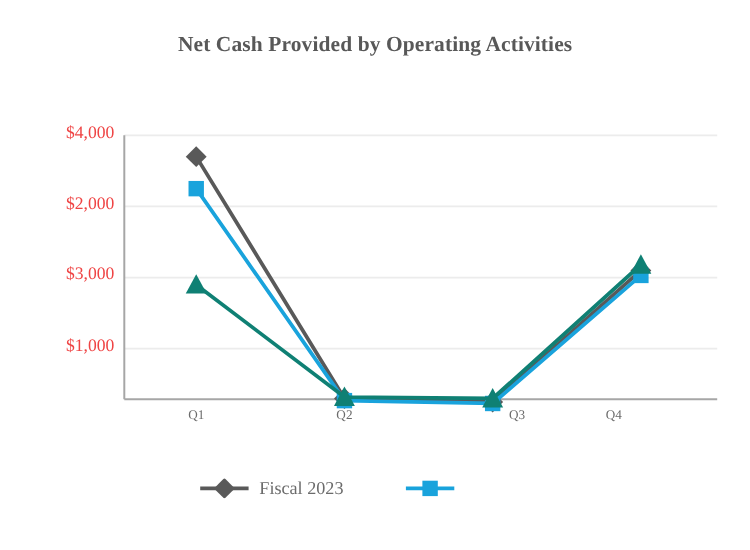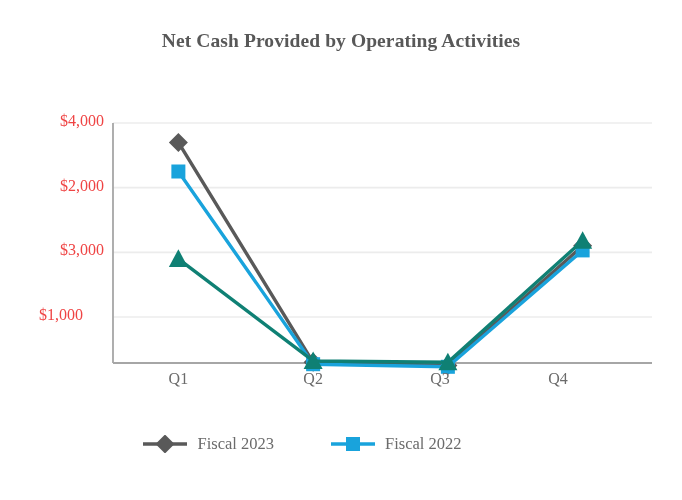--- a/index.html
+++ b/index.html
@@ -15,21 +15,21 @@
     letter-spacing:.1px;
   }
   .title-line{display:block;}
   .plot-svg{position:absolute;left:0;top:0;}
   .ytick{
     position:absolute;text-align:right;width:86px;
     font-size:16px;color:#ef4444;
   }
   .xtick{
     position:absolute;text-align:center;width:80px;
-    font-size:16px;color:#6b6b6b;top:370px;
+    font-size:12px;color:#6b6b6b;top:370px;
   }
   .legend{
     position:absolute;left:0;top:434px;width:604px;
     display:flex;justify-content:center;align-items:center;
   }
   .legend-item{display:flex;align-items:center;margin:0 28px;}
   .legend-key{width:46px;height:18px;position:relative;margin-right:9px;}
   .legend-label{font-size:16.5px;color:#6b6b6b;white-space:nowrap;}
 </style>
 </head>
@@ -74,39 +74,38 @@
           <polygon points="447.875,352.76666666666665 457.375,370.34166666666664 438.375,370.34166666666664" fill="#0F8074"></polygon>
           <polygon points="582.625,231.19333333333333 592.125,248.76833333333332 573.125,248.76833333333332" fill="#0F8074"></polygon>
         </g>
       </g>
   </svg>
 
   <div id="ylabels">
       <div class="ytick" style="left: 18px; top: 112px;">$4,000</div>
       <div class="ytick" style="left: 18px; top: 176.667px;">$2,000</div>
       <div class="ytick" style="left: 18px; top: 241.333px;">$3,000</div>
-      <div class="ytick" style="left: 18px; top: 306px; text-align: center;">$1,000</div>
+      <div class="ytick" style="left: 18px; top: 306px;">$1,000</div>
     </div>
   <div id="xlabels">
       <div class="xtick" style="left: 138.375px;">Q1</div>
       <div class="xtick" style="left: 273.125px;">Q2</div>
-      <div class="xtick" style="left: 400px; font-family: Liberation Serif, serif;">Q3</div>
+      <div class="xtick" style="left: 430px; font-family: Liberation Serif, serif;">Q3</div>
       <div class="xtick" style="left: 518px;">Q4</div>
     </div>
 
   <div class="legend" id="legend">
       <div class="legend-item">
         <div class="legend-key"><svg width="46" height="18">
             <line x1="1" x2="45" y1="9" y2="9" stroke="#595959" stroke-width="3.4"></line>
             <polygon points="23,-0.5 32.5,9 23,18.5 13.5,9" fill="#595959"></polygon>
           </svg></div>
         <span class="legend-label">Fiscal 2023</span>
       </div>
       <div class="legend-item">
         <div class="legend-key"><svg width="46" height="18">
             <line x1="1" x2="45" y1="9" y2="9" stroke="#19A3DC" stroke-width="3.4"></line>
             <rect x="16" y="2" width="14" height="14" fill="#19A3DC"></rect>
           </svg></div>
-        <span class="legend-label">Fiscal 2022</span>
       </div>
     </div>
 
 </div>
 
 </body></html>

